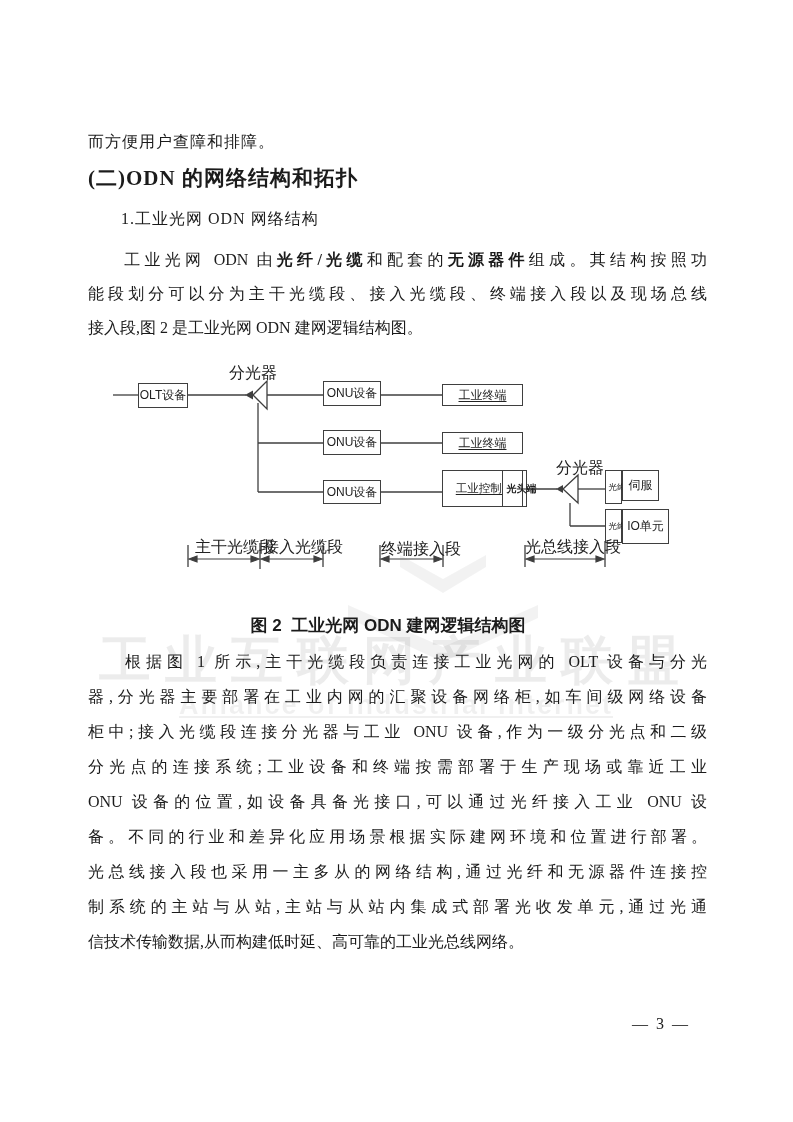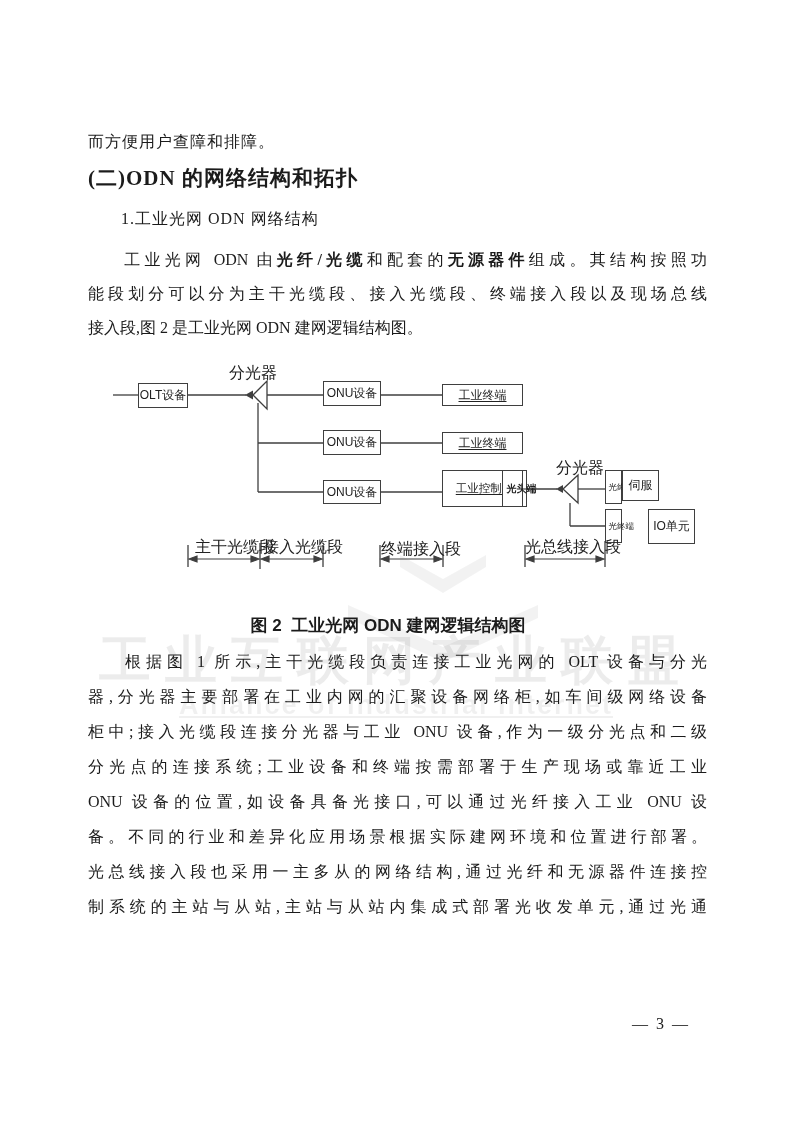--- a/index.html
+++ b/index.html
@@ -142,35 +142,36 @@
       <div class="vtext">光头端</div>
     </div>
   <div class="dlabel z1" style="left:555px;top:458px;width:50px;">分光器</div>
   <div class="dbox z1" style="left:605px;top:470px;width:17px;height:34px;">
       <div class="vtext-s">光终端</div>
     </div>
   <div class="dbox z1" style="left:622px;top:470px;width:37px;height:31px;">伺服</div>
   <div class="dbox z1" style="left:605px;top:509px;width:17px;height:34px;">
       <div class="vtext-s">光终端</div>
     </div>
-  <div class="dbox z1" style="left:622px;top:509px;width:47px;height:35px;margin-left:26px;">IO单元</div>
+  <div class="dbox z1" style="left:622px;top:509px;width:47px;height:35px;">IO单元</div>
 
   <div class="dlabel z1" style="left:195px;top:537px;width:60px;">主干光缆段</div>
   <div class="dlabel z1" style="left:263px;top:537px;width:62px;">接入光缆段</div>
   <div class="dlabel z1" style="left:381px;top:539px;width:62px;">终端接入段</div>
   <div class="dlabel z1" style="left:525px;top:537px;width:80px;">光总线接入段</div>
 
   <div class="abs caption z1" style="left:78px;top:574px;width:620px;">图 2  工业光网 ODN 建网逻辑结构图</div>
 
   <div class="abs bodytext col z1" style="left:88px;top:644px;">
     <div class="jline p2line"><span class="indent"></span><span>根据图 1 所示,主干光缆段负责连接工业光网的 OLT 设备与分光</span></div>
     <div class="jline p2line">器,分光器主要部署在工业内网的汇聚设备网络柜,如车间级网络设备</div>
     <div class="jline p2line">柜中;接入光缆段连接分光器与工业 ONU 设备,作为一级分光点和二级</div>
     <div class="jline p2line">分光点的连接系统;工业设备和终端按需部署于生产现场或靠近工业</div>
     <div class="jline p2line">ONU 设备的位置,如设备具备光接口,可以通过光纤接入工业 ONU 设</div>
     <div class="jline p2line">备。不同的行业和差异化应用场景根据实际建网环境和位置进行部署。</div>
     <div class="jline p2line">光总线接入段也采用一主多从的网络结构,通过光纤和无源器件连接控</div>
     <div class="jline p2line">制系统的主站与从站,主站与从站内集成式部署光收发单元,通过光通</div>
+    <div class="lline p2line">信技术传输数据,从而构建低时延、高可靠的工业光总线网络。</div>
   </div>
 
   <div class="abs pageno z1" style="left:601px;top:1015px;width:120px;">— 3 —</div>
 
 </div>
 
 </body></html>

